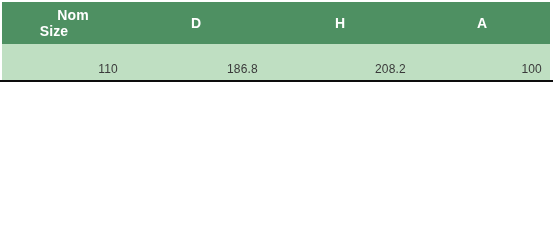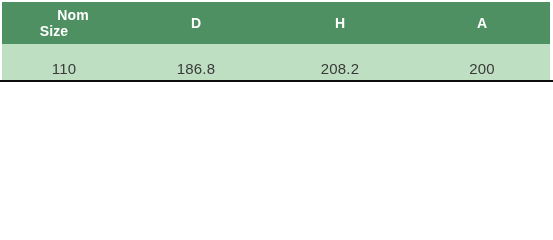--- a/index.html
+++ b/index.html
@@ -47,23 +47,23 @@
     text-align: center;
     vertical-align: middle;
     line-height: 16px;
     letter-spacing: 0.1px;
   }
 
   .dim-table td {
     height: 33px;
     padding: 8px;
     color: #3a3a3a;
-    font-size: 15px;
+    font-size: 12px;
     font-weight: normal;
-    text-align: center;
+    text-align: right;
     vertical-align: middle;
     letter-spacing: 0.2px;
   }
 
   
   .col-nom  { width: 124px; }
   .col-d    { width: 140px; }
   .col-h    { width: 148px; }
   .col-a    { width: 136px; }
 
@@ -115,19 +115,19 @@
         <th>H</th>
         <th>A</th>
       </tr>
     </thead>
 
     <tbody>
       <tr>
         <td>110</td>
         <td>186.8</td>
         <td>208.2</td>
-        <td>200</td>
+        <td>100</td>
       </tr>
     </tbody>
   </table>
 
   <div class="bottom-rule"></div>
 </div>
 
 </body></html>

